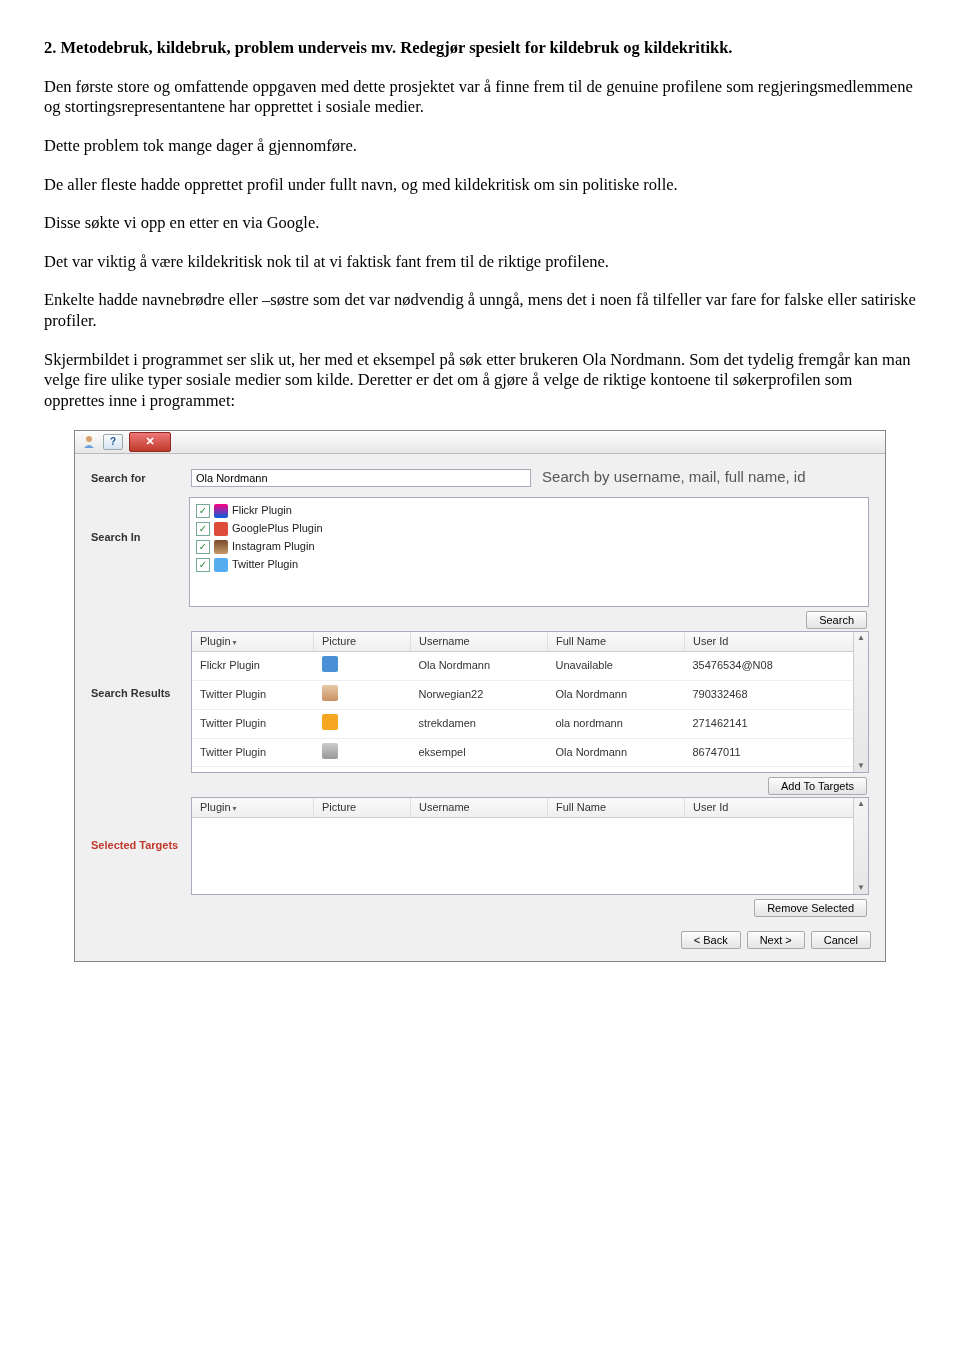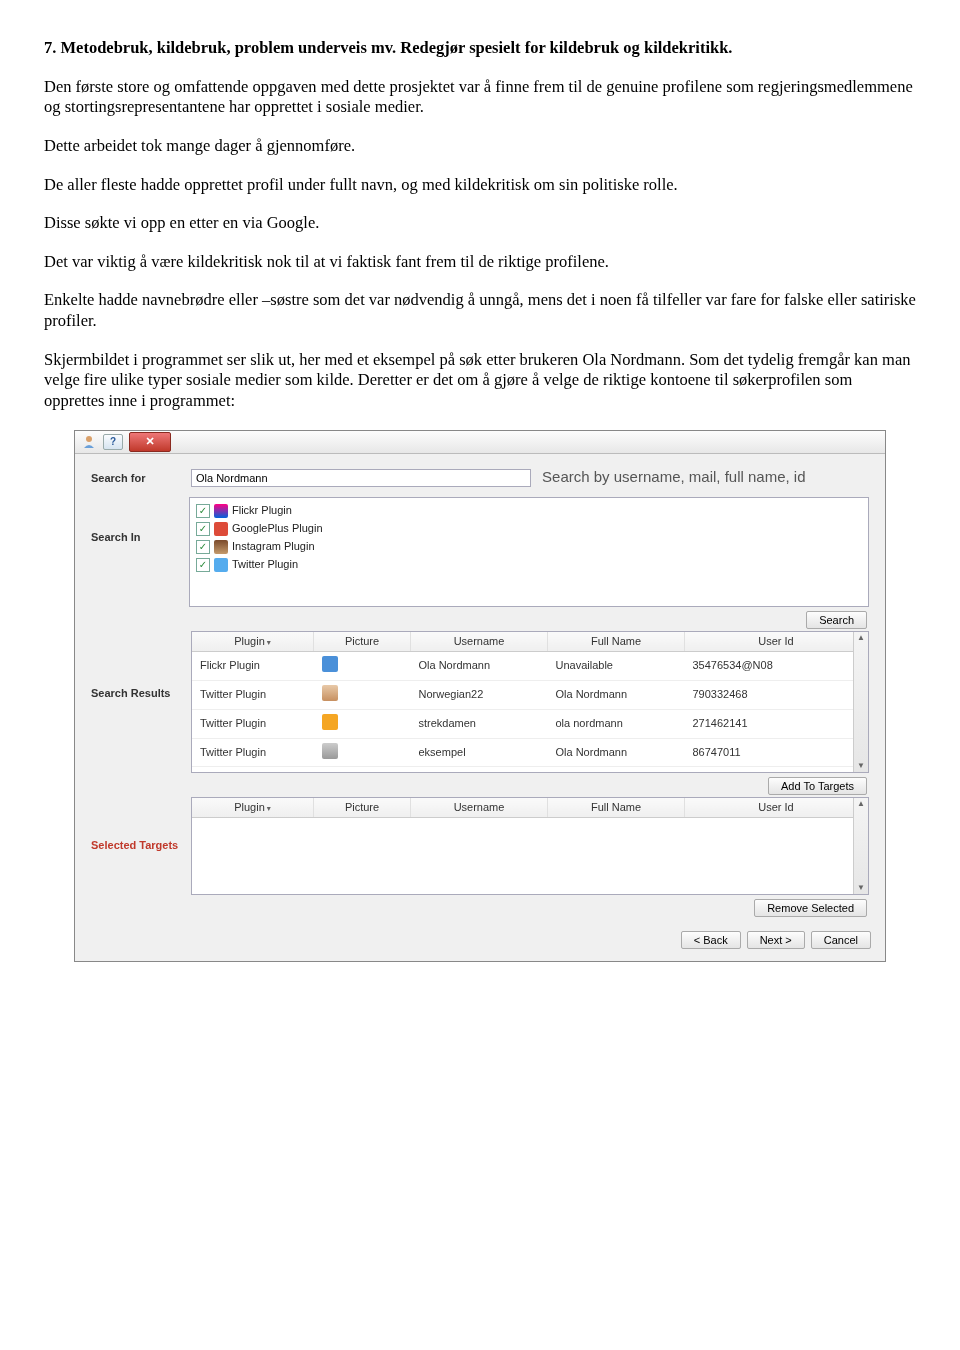--- a/index.html
+++ b/index.html
@@ -178,21 +178,21 @@
     position: relative;
   }
   .table-wrap.results { height: 140px; }
   .table-wrap.targets { height: 96px; }
   .tbl {
     width: 100%;
     border-collapse: collapse;
     font-size: 11px;
   }
   .tbl th {
-    text-align: center;
+    text-align: left;
     font-weight: normal;
     border-bottom: 1px solid #ccc;
     border-right: 1px solid #e0e0e0;
     background: linear-gradient(#fafafa,#efefef);
     padding: 3px 8px;
     color: #333;
     margin-top: 10px;
   }
   .tbl th .sort {
     font-size: 8px; color: #666; margin-left: 2px;
@@ -228,23 +228,23 @@
   .footer-btns {
     display: flex;
     justify-content: flex-end;
     gap: 6px;
     padding: 8px 4px 2px 4px;
   }
 </style>
 </head>
 <body>
 
-<p class="para heading">7. Metodebruk, kildebruk, problem underveis mv. Redegjør spesielt for kildebruk og kildekritikk.</p>
+<p class="para heading">2. Metodebruk, kildebruk, problem underveis mv. Redegjør spesielt for kildebruk og kildekritikk.</p>
 <p class="para">Den første store og omfattende oppgaven med dette prosjektet var å finne frem til de genuine profilene som regjeringsmedlemmene og stortingsrepresentantene har opprettet i sosiale medier.</p>
-<p class="para">Dette arbeidet tok mange dager å gjennomføre.</p>
+<p class="para">Dette problem tok mange dager å gjennomføre.</p>
 <p class="para">De aller fleste hadde opprettet profil under fullt navn, og med kildekritisk om sin politiske rolle.</p>
 <p class="para">Disse søkte vi opp en etter en via Google.</p>
 <p class="para">Det var viktig å være kildekritisk nok til at vi faktisk fant frem til de riktige profilene.</p>
 <p class="para">Enkelte hadde navnebrødre eller –søstre som det var nødvendig å unngå, mens det i noen få tilfeller var fare for falske eller satiriske profiler.</p>
 <p class="para">Skjermbildet i programmet ser slik ut, her med et eksempel på søk etter brukeren Ola Nordmann. Som det tydelig fremgår kan man velge fire ulike typer sosiale medier som kilde. Deretter er det om å gjøre å velge de riktige kontoene til søkerprofilen som opprettes inne i programmet:</p>
 
 <div class="screenshot-wrap">
   <div class="win">
 
     <div class="win-titlebar">

